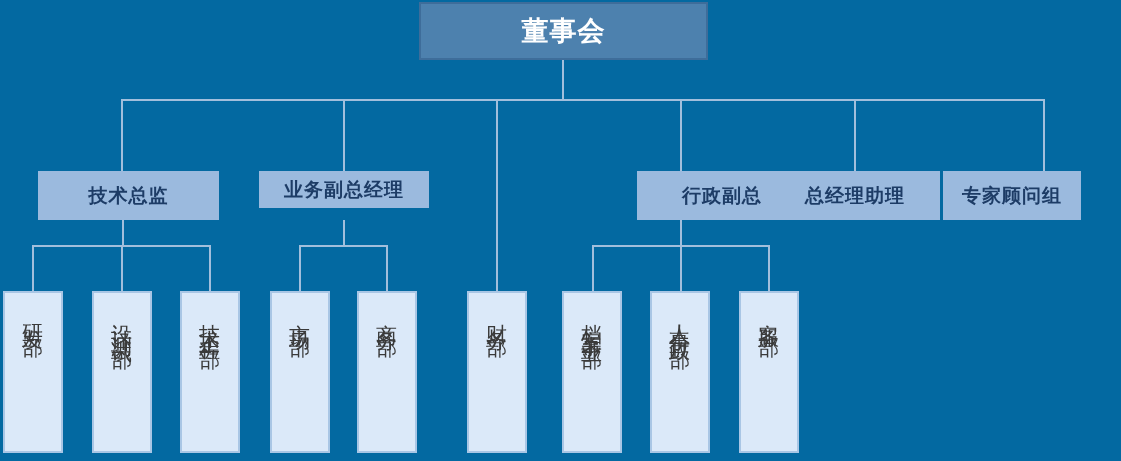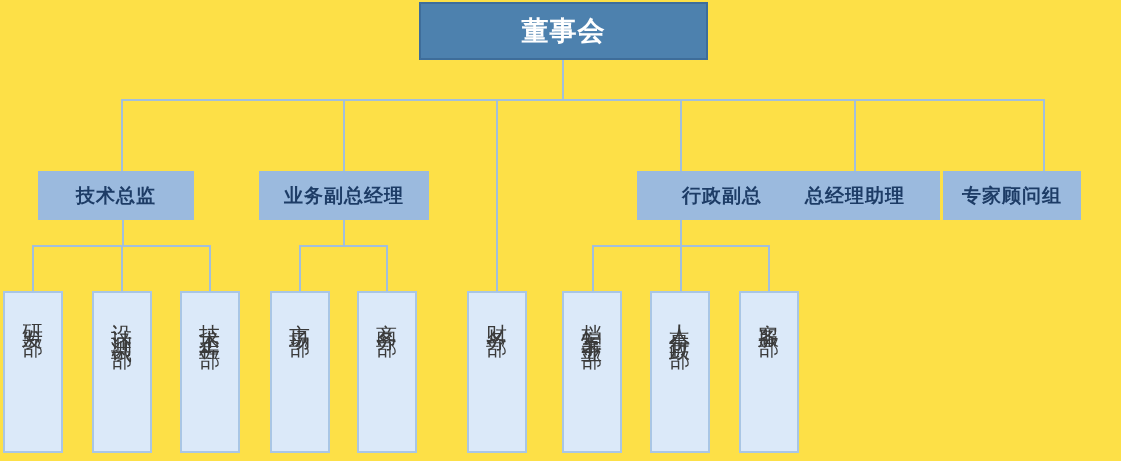--- a/index.html
+++ b/index.html
@@ -1,17 +1,17 @@
 <!DOCTYPE html>
 <html><head>
 <meta charset="utf-8">
 <style>
   html,body{margin:0;padding:0;background:#000;}
   .canvas{
-    position:relative;width:1121px;height:461px;background:#fde047;overflow:hidden;
+    position:relative;width:1121px;height:461px;background:#0369a1;overflow:hidden;
     font-family:"Liberation Sans","DejaVu Sans",sans-serif;
   }
   .line{position:absolute;background:#a2bfdc;}
   .node{position:absolute;box-sizing:border-box;display:flex;align-items:center;justify-content:center;text-align:center;}
   .root{
     background:#4d81ae;border:2px solid #3e6d9a;color:#ffffff;
     font-weight:bold;font-size:27px;letter-spacing:1px;
   }
   .l2{
     background:#9bbade;color:#1d3c66;font-weight:bold;font-size:19px;letter-spacing:1px;
@@ -53,24 +53,24 @@
   <div class="line" style="left:680px;top:220px;width:2px;height:26px;"></div>
   <div class="line" style="left:592px;top:245px;width:178px;height:2px;"></div>
   <div class="line" style="left:592px;top:247px;width:2px;height:44px;"></div>
   <div class="line" style="left:680px;top:247px;width:2px;height:44px;"></div>
   <div class="line" style="left:768px;top:247px;width:2px;height:44px;"></div>
 
   <div class="node root" style="left:419px;top:2px;width:289px;height:58px;">
     <span>董事会</span>
   </div>
 
-  <div class="node l2" style="left:38px;top:171px;width:156px;height:49px;">
+  <div class="node l2" style="left:38px;top:171px;width:181px;height:49px;">
     <span>技术总监</span>
   </div>
-  <div class="node l2" style="left:259px;top:171px;width:170px;height:49px;">
+  <div class="node l2" style="left:259px;top:171px;width:170px;height:37px;">
     <span>业务副总经理</span>
   </div>
   <div class="node l2" style="left:596px;top:171px;width:170px;height:49px;margin-left:41px;">
     <span>行政副总</span>
   </div>
   <div class="node l2" style="left:770px;top:171px;width:170px;height:49px;">
     <span>总经理助理</span>
   </div>
   <div class="node l2" style="left:943px;top:171px;width:138px;height:49px;">
     <span>专家顾问组</span>

